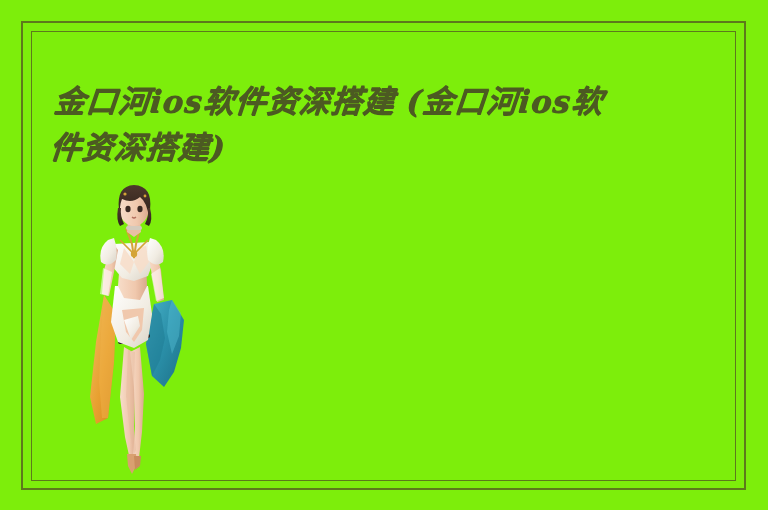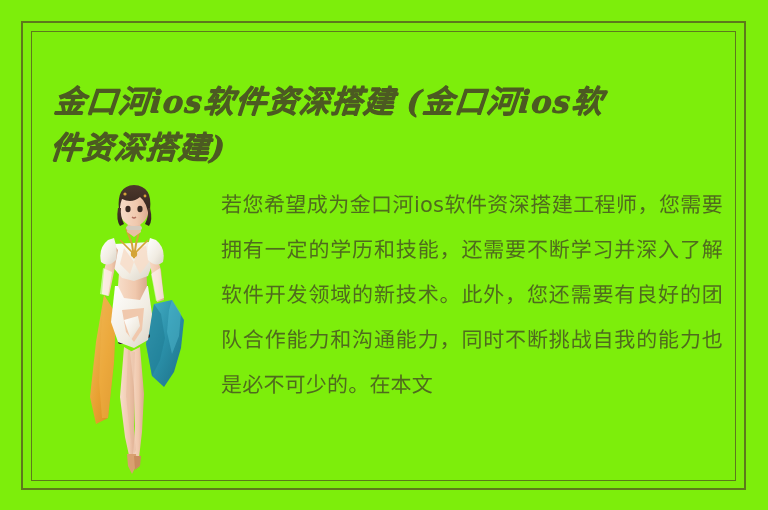--- a/index.html
+++ b/index.html
@@ -180,15 +180,14 @@
       <ellipse cx="60" cy="27" rx="2.6" ry="3.2" fill="#3a2a22"></ellipse>
       <ellipse cx="72" cy="27" rx="2.6" ry="3.2" fill="#3a2a22"></ellipse>
 
       <path d="M64 35 Q66 37 68 35" stroke="#b3705e" stroke-width="1.2" fill="none"></path>
 
       <circle cx="57" cy="12" r="1.6" fill="#d4a438"></circle>
       <circle cx="77" cy="14" r="1.4" fill="#d4a438"></circle>
     </svg>
   </div>
 
-  <div id="article-body">若您希望成为金口河ios软件资深搭建工程师，您需要拥有一定的学历和技能，还需要不断学习并深入了解软件开发领域的新技术。此外，您还需要有良好的团队合作能力和沟通能力，同时不断挑战自我的能力也是必不可少的。在本文</div>
 
 </div>
 
 </body></html>

